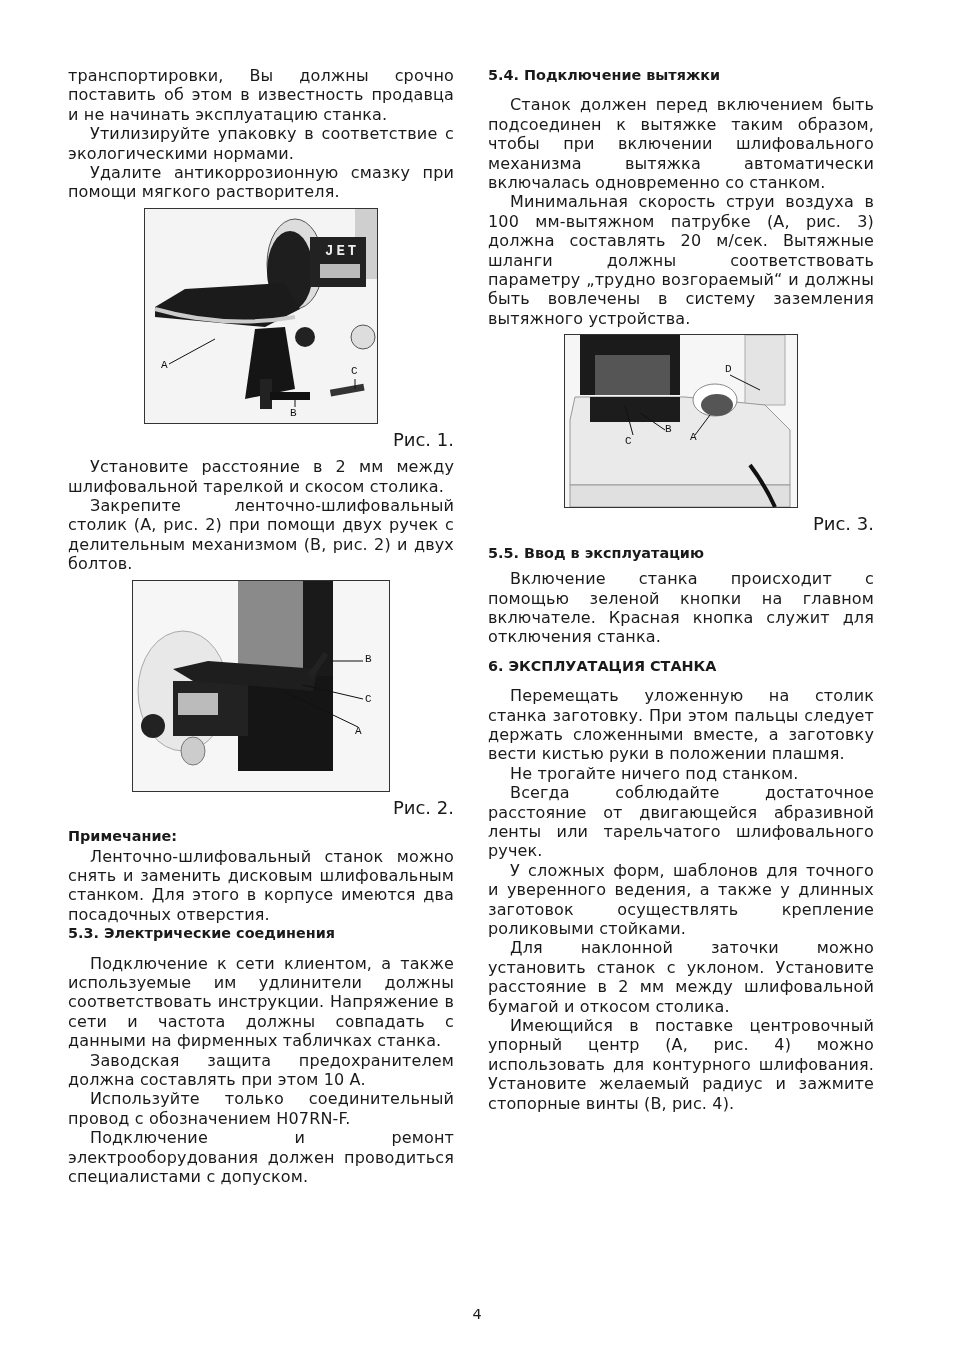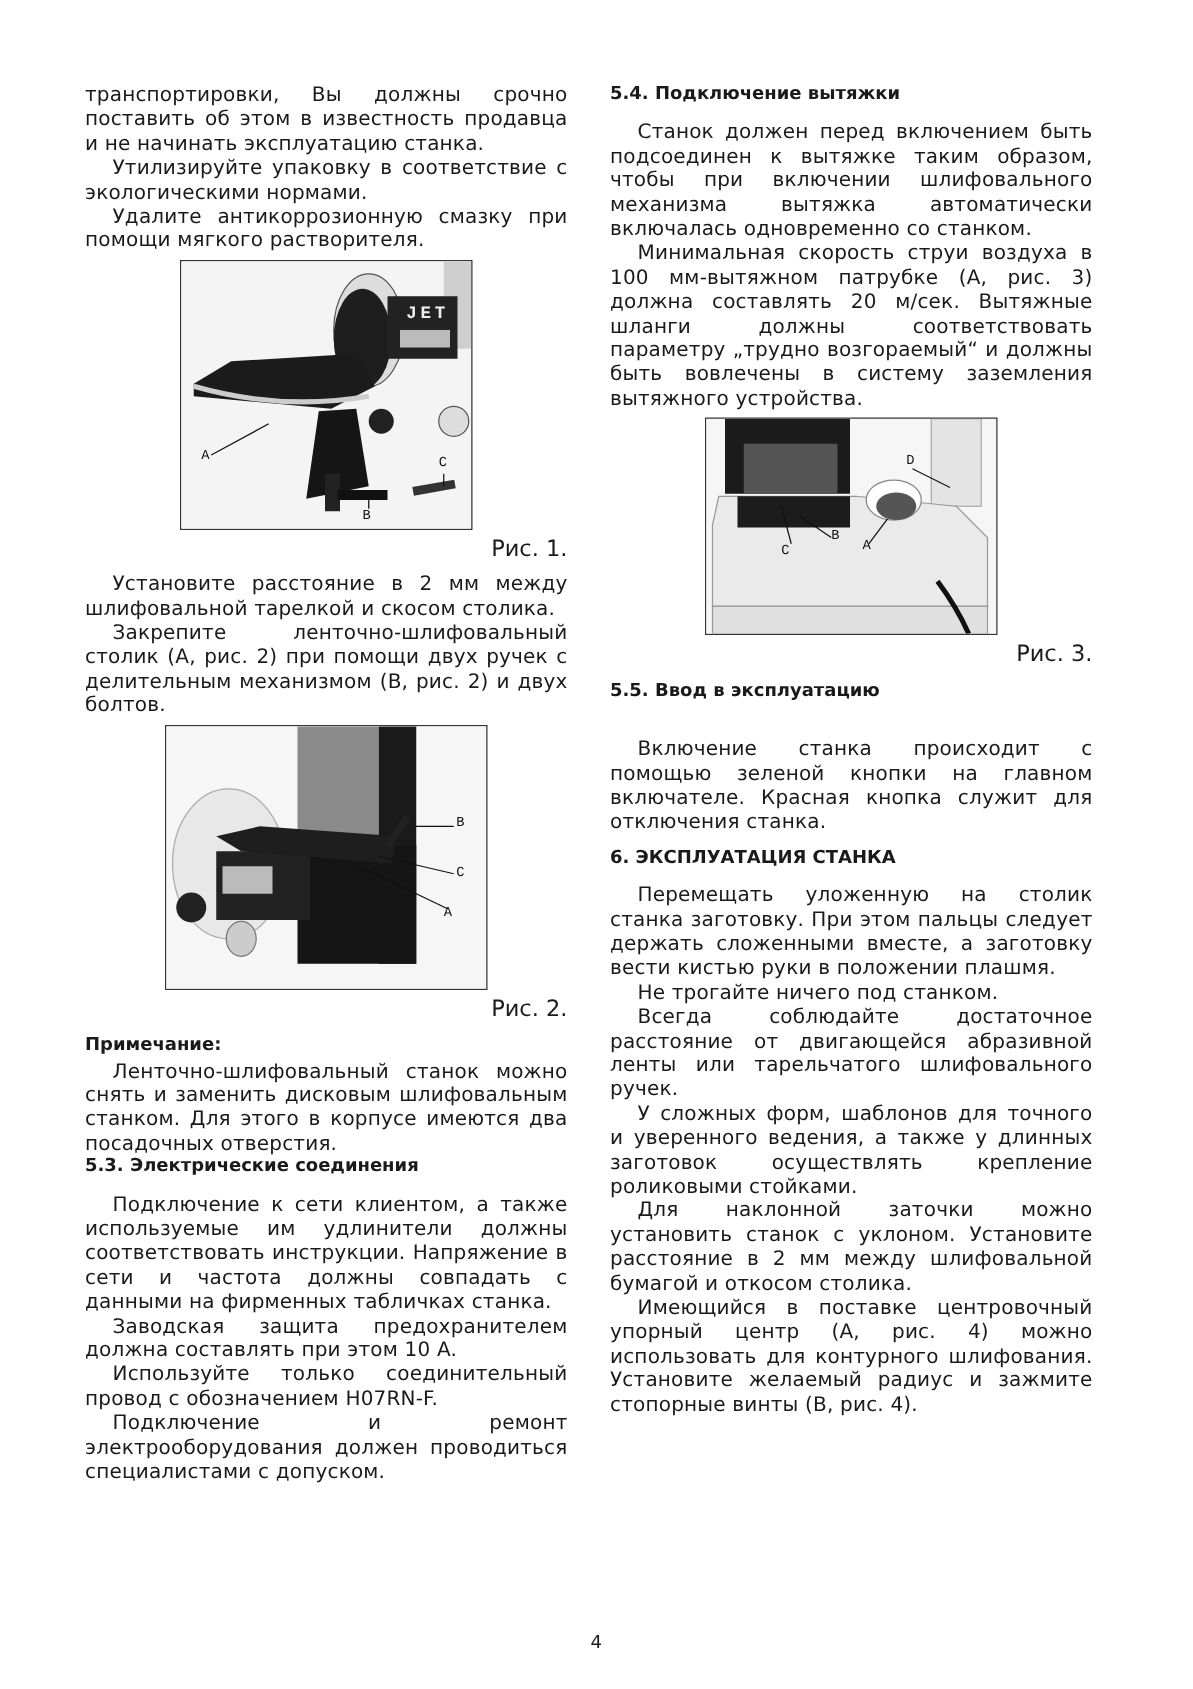--- a/index.html
+++ b/index.html
@@ -134,21 +134,21 @@
       <span class="label" style="left:160px;top:28px">D</span>
       <span class="label" style="left:100px;top:88px">B</span>
       <span class="label" style="left:60px;top:100px">C</span>
       <span class="label" style="left:125px;top:96px">A</span>
     </div>
     <div class="caption">Рис. 3.</div>
   </div>
 
 
   <h2 class="sec" style="margin-top:10px">5.5. Ввод в эксплуатацию</h2>
-  <p class="para" style="margin-top:26px">Включение станка происходит с помощью зеленой кнопки на главном включателе. Красная кнопка служит для отключения станка.</p>
+  <p class="para" style="margin-top:6px">Включение станка происходит с помощью зеленой кнопки на главном включателе. Красная кнопка служит для отключения станка.</p>
 
   <h2 class="sec" style="margin-top:10px">6. ЭКСПЛУАТАЦИЯ СТАНКА</h2>
   <p class="para" style="margin-top:10px">Перемещать уложенную на столик станка заготовку. При этом пальцы следует держать сложенными вместе, а заготовку вести кистью руки в положении плашмя.</p>
   <p class="para">Не трогайте ничего под станком.</p>
   <p class="para">Всегда соблюдайте достаточное расстояние от двигающейся абразивной ленты или тарельчатого шлифовального ручек.</p>
   <p class="para">У сложных форм, шаблонов для точного и уверенного ведения, а также у длинных заготовок осуществлять крепление роликовыми стойками.</p>
   <p class="para">Для наклонной заточки можно установить станок с уклоном. Установите расстояние в 2 мм между шлифовальной бумагой и откосом столика.</p>
   <p class="para">Имеющийся в поставке центровочный упорный центр (A, рис. 4) можно использовать для контурного шлифования. Установите желаемый радиус и зажмите стопорные винты (B, рис. 4).</p>
 </div>
 

